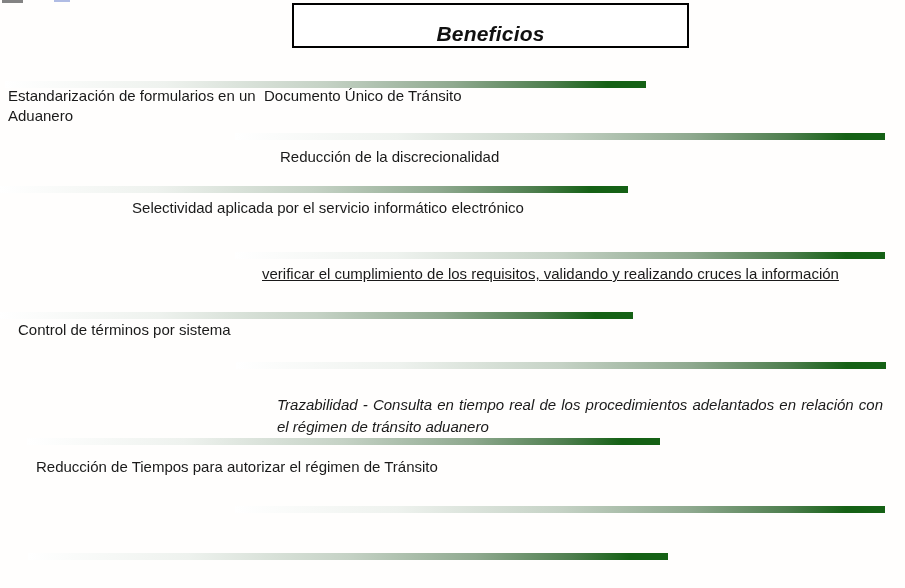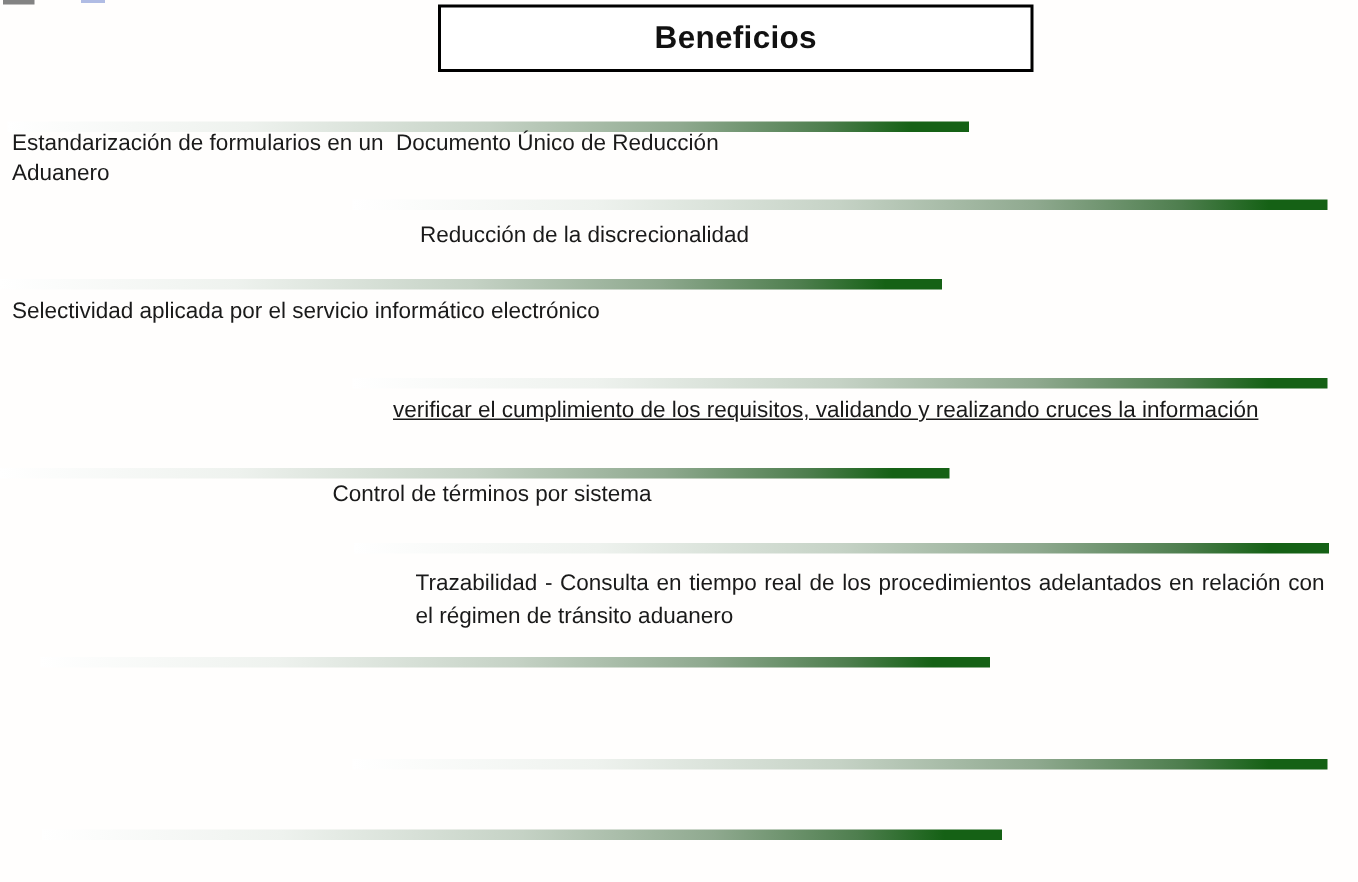--- a/index.html
+++ b/index.html
@@ -22,21 +22,21 @@
     position: absolute; left: 54px; top: 0; width: 16px; height: 2px;
     background: #8fa0d8; opacity: .7;
   }
 
   .title-box {
     position: absolute;
     left: 292px; top: 3px;
     width: 393px; height: 41px;
     border: 2.5px solid var(--title-border, #000);
     background: #ffffff;
-    display: flex; align-items: center; justify-content: center;
+    display: flex; align-items: flex-end; justify-content: center; font-style: italic;
   }
   .title-box .title-text {
     font-size: 21px;
     font-weight: bold;
     letter-spacing: .2px;
     color: #111;
   }
 
   .bar {
     position: absolute;
@@ -62,57 +62,58 @@
 
   .benefit-text {
     position: absolute;
     font-size: 15px;
     line-height: 20px;
     white-space: pre-wrap;
   }
   .justify { text-align: justify; }
   .text-1 { left: 8px;   top: 86px;  width: 520px; }
   .text-2 { left: 280px; top: 147px; width: 600px; }
-  .text-3 { left: 8px;   top: 198px; width: 640px; }
+  .text-3 { left: 8px;   top: 198px; width: 640px; text-align: center; }
   .text-4 { left: 262px; top: 263px; width: 586px; line-height: 22px; text-decoration: underline; }
-  .text-5 { left: 28px;  top: 320px; width: 600px; text-align: center; }
-  .text-6 { left: 277px; top: 378px; width: 606px; line-height: 22px; }
+  .text-5 { left: 18px;  top: 320px; width: 600px; }
+  .text-6 { left: 277px; top: 394px; width: 606px; line-height: 22px; font-style: italic; }
   .text-7 { left: 36px;  top: 457px; width: 640px; }
   .text-8 { left: 283px; top: 528px; width: 600px; }
   .text-9 { left: 33px;  top: 566px; width: 400px; }
 </style>
 </head>
 <body>
 
 <div class="slide">
 
   <div class="artifact-dark"></div>
   <div class="artifact-blue"></div>
 
   <div class="title-box">
     <span class="title-text">Beneficios</span>
   </div>
 
   <div class="bar bar-1"></div>
-  <div class="benefit-text text-1">Estandarización de formularios en un  Documento Único de Reducción Aduanero</div>
+  <div class="benefit-text text-1">Estandarización de formularios en un  Documento Único de Tránsito Aduanero</div>
 
   <div class="bar bar-2"></div>
   <div class="benefit-text text-2">Reducción de la discrecionalidad</div>
 
   <div class="bar bar-3"></div>
   <div class="benefit-text text-3">Selectividad aplicada por el servicio informático electrónico</div>
 
   <div class="bar bar-4"></div>
   <div class="benefit-text text-4 justify">verificar el cumplimiento de los requisitos, validando y realizando cruces la información</div>
 
   <div class="bar bar-5"></div>
   <div class="benefit-text text-5">Control de términos por sistema</div>
 
   <div class="bar bar-6"></div>
   <div class="benefit-text text-6 justify">Trazabilidad - Consulta en tiempo real de los procedimientos adelantados en relación con el régimen de tránsito aduanero</div>
 
   <div class="bar bar-7"></div>
+  <div class="benefit-text text-7">Reducción de Tiempos para autorizar el régimen de Tránsito</div>
 
   <div class="bar bar-8"></div>
 
   <div class="bar bar-9"></div>
 
 </div>
 
 </body></html>

